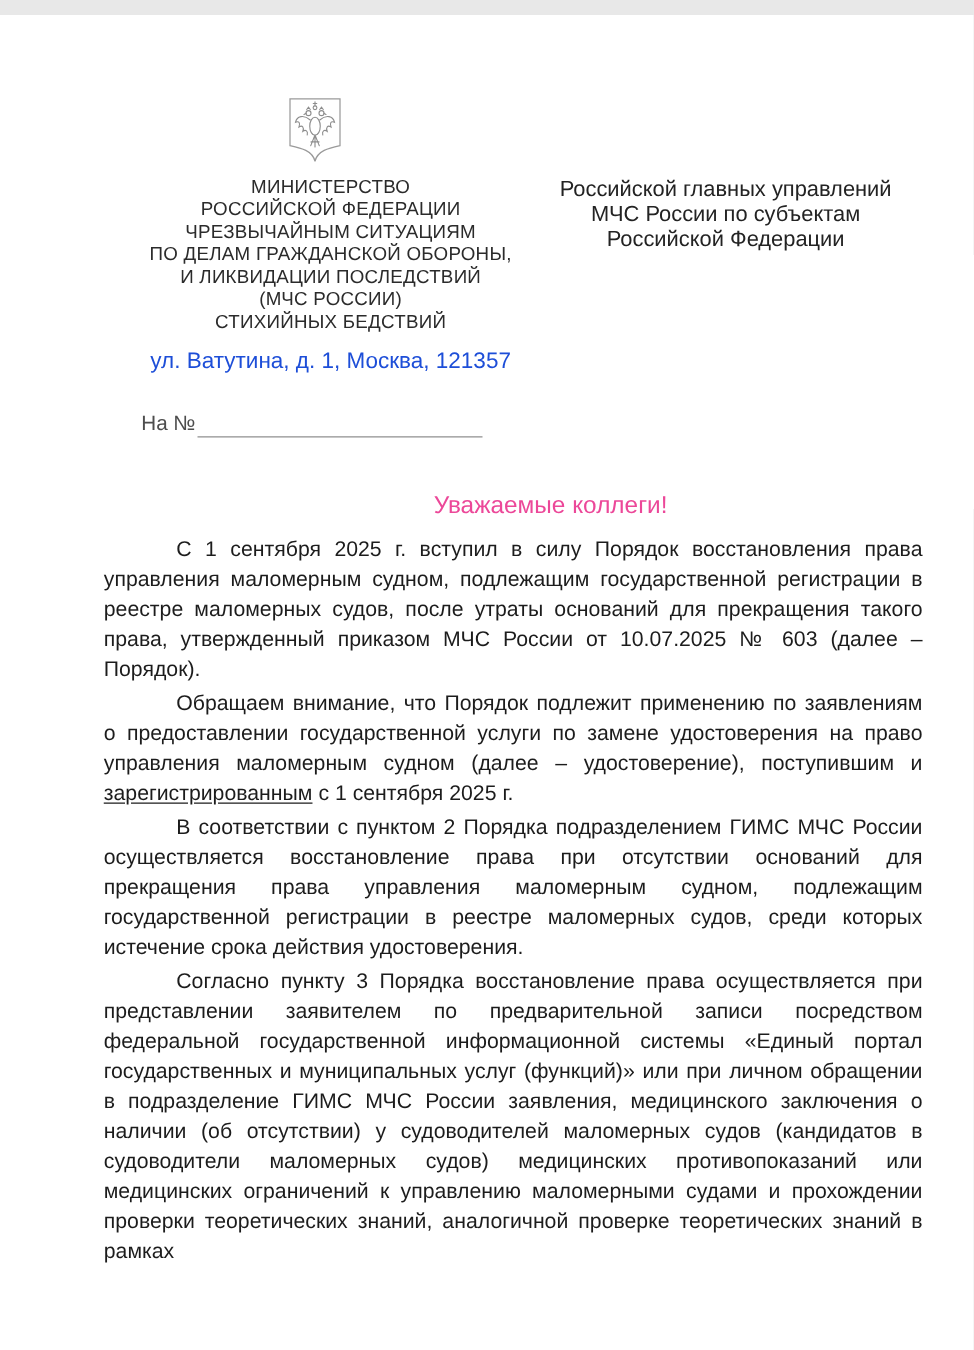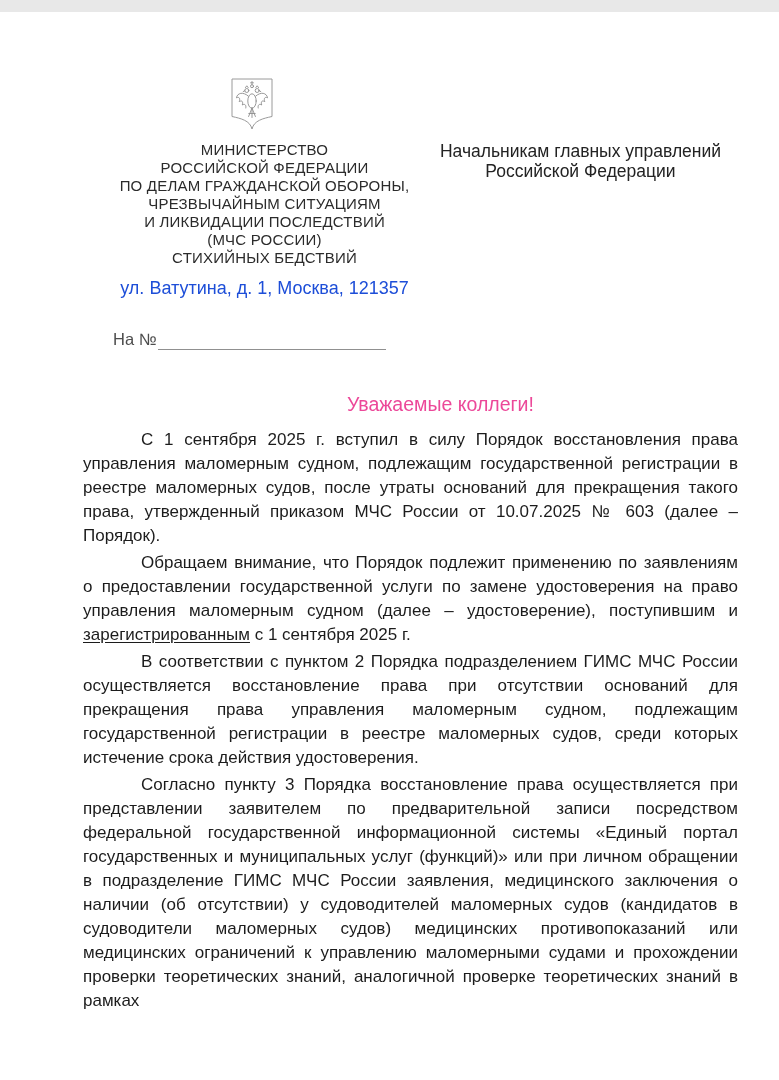--- a/index.html
+++ b/index.html
@@ -119,33 +119,34 @@
           <ellipse cx="21" cy="23" rx="4.2" ry="7.2"></ellipse>
           <path d="M17.2 18 C12 13.5 6.5 14.8 5.4 19.8 C8.2 18.6 9.4 20.2 8.2 23.6 C10.9 22 12.4 23.6 11.3 27 C13.6 25.4 15.5 26.9 14.8 30"></path>
           <path d="M24.8 18 C30 13.5 35.5 14.8 36.6 19.8 C33.8 18.6 32.6 20.2 33.8 23.6 C31.1 22 29.6 23.6 30.7 27 C28.4 25.4 26.5 26.9 27.2 30"></path>
           <path d="M21 30 L17.6 38.5 M21 30 L21 39.5 M21 30 L24.4 38.5 M17.8 35.5 H24.2"></path>
         </g>
       </svg>
     </div>
     <div class="ministry">
       <div>МИНИСТЕРСТВО</div>
       <div>РОССИЙСКОЙ ФЕДЕРАЦИИ</div>
+      <div>ЧРЕЗВЫЧАЙНЫМ СИТУАЦИЯМ</div>
       <div>ПО ДЕЛАМ ГРАЖДАНСКОЙ ОБОРОНЫ,</div>
-      <div>ЧРЕЗВЫЧАЙНЫМ СИТУАЦИЯМ</div>
       <div>И ЛИКВИДАЦИИ ПОСЛЕДСТВИЙ</div>
       <div>(МЧС РОССИИ)</div>
       <div>СТИХИЙНЫХ БЕДСТВИЙ</div>
     </div>
     <div class="contact">
       <div>ул. Ватутина, д. 1,  Москва, 121357</div>
     </div>
   </header>
 
   <div class="addressee">
-    <div>Начальникам главных управлений</div>
+    <div>Российской главных управлений</div>
+    <div>МЧС России по субъектам</div>
     <div>Российской Федерации</div>
   </div>
 
   <div class="refline">
     <div class="ref-row2">
       <span class="ref-reply">На №</span>
       <span class="ref-blank"></span>
     </div>
   </div>
 

